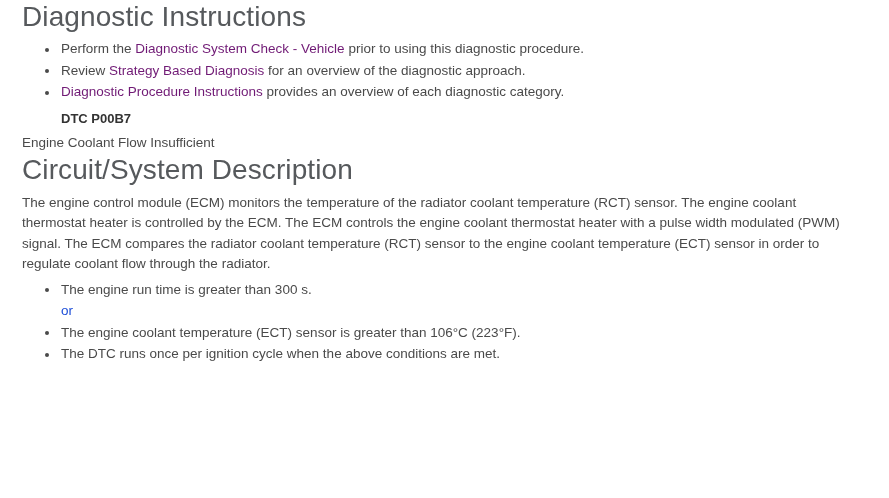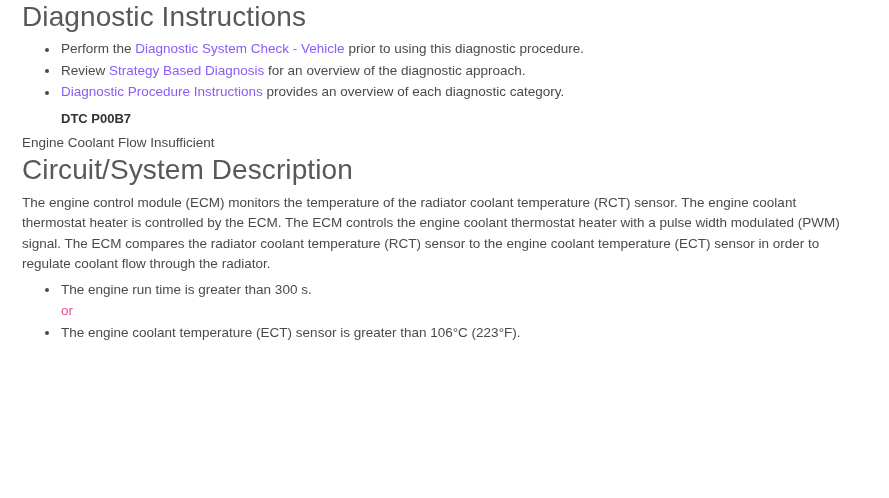--- a/index.html
+++ b/index.html
@@ -58,25 +58,25 @@
     width: 4px;
     height: 4px;
     border-radius: 50%;
     background: #4a4a4a;
   }
   ul.bullets li.plain-item {
     position: relative;
     padding-left: 39px;
     font-size: 13.5px;
     line-height: 20.5px;
-    color: #ec4899;
+    color: #1d4ed8;
     margin: 0 0 1px 0;
   }
   a.doclink, .doclink {
-    color: #8b5cf6;
+    color: #701a75;
     text-decoration: none;
     cursor: pointer;
   }
   .dtc-code {
     font-size: 13px;
     line-height: 19px;
     font-weight: bold;
     color: #333333;
     margin: 6px 0 0 0;
     padding-left: 39px;
@@ -115,15 +115,16 @@
 
   <h1 class="section-heading heading-3">Circuit/System Description</h1>
 
   <p class="body-paragraph">The engine control module (ECM) monitors the temperature of the radiator coolant temperature (RCT) sensor. The engine coolant thermostat heater is controlled by the ECM. The ECM controls the engine coolant thermostat heater with a pulse width modulated (PWM) signal. The ECM compares the radiator coolant temperature (RCT) sensor to the engine coolant temperature (ECT) sensor in order to regulate coolant flow through the radiator.</p>
 
 
   <ul class="bullets">
     <li class="bullet-item">The engine run time is greater than 300 s.</li>
     <li class="plain-item">or</li>
     <li class="bullet-item">The engine coolant temperature (ECT) sensor is greater than 106°C (223°F).</li>
+    <li class="bullet-item">The DTC runs once per ignition cycle when the above conditions are met.</li>
   </ul>
 
 </div>
 
 </body></html>

